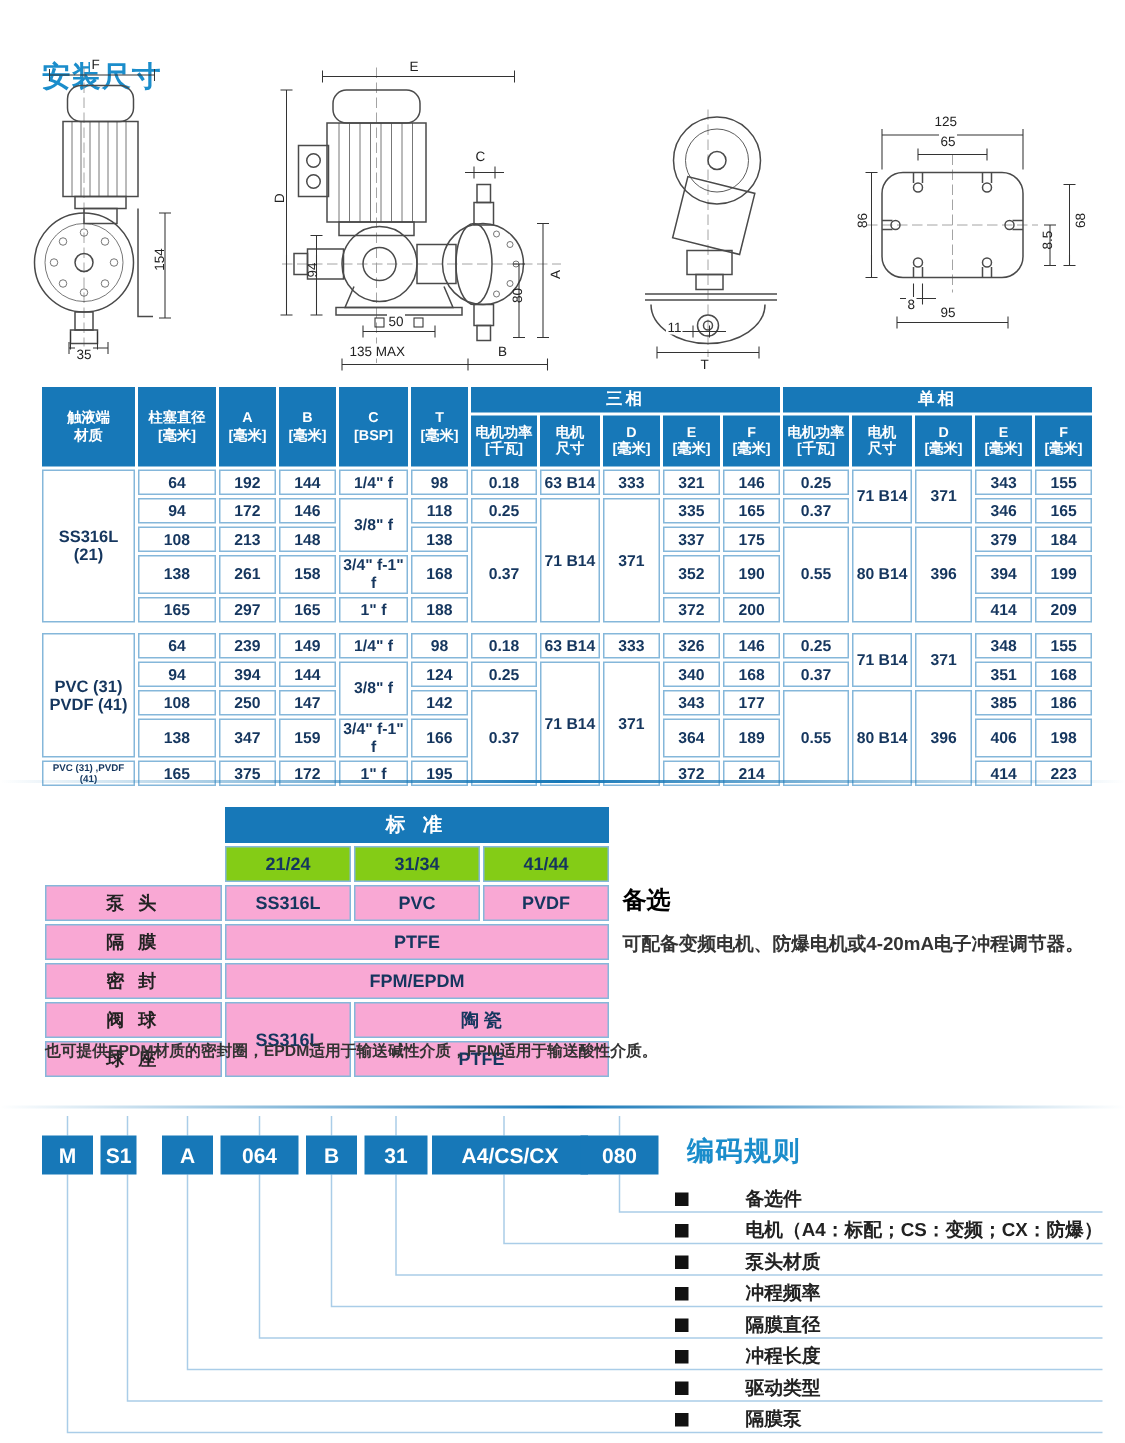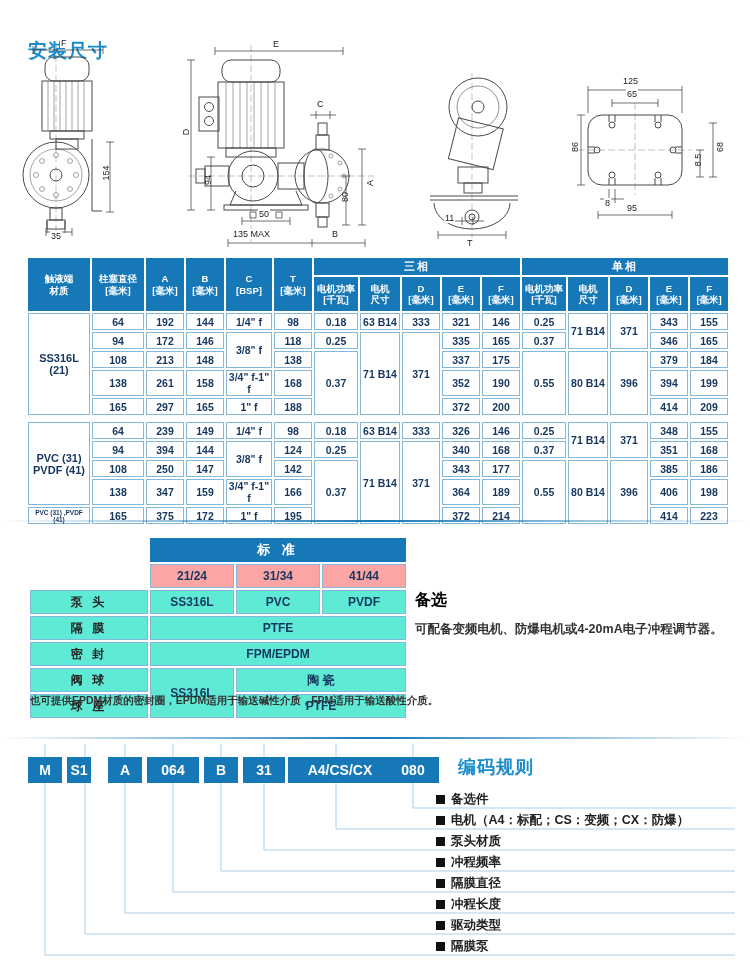--- a/index.html
+++ b/index.html
@@ -19,36 +19,36 @@
   .main-table tr.h2 th{height:34px;}
   .main-table td{background:#fff;border:1px solid #85b7da;color:#15365e;font-weight:bold;font-size:10.5px;
                  text-align:center;vertical-align:middle;height:15px;padding:0;white-space:pre-line;}
   .main-table td.mat{font-size:11px;}
   .main-table td.mat-sm{font-size:6.5px;}
   .main-table tr.sep td{border:none;background:transparent;height:3px;}
   
   .mat-table{position:absolute;left:28px;top:536px;width:380px;}
   .mat-table .blank{border:none;background:transparent;}
   .mat-table th.std{background:#1778b8;color:#fff;font-size:13px;font-weight:bold;height:22px;letter-spacing:4px;text-align:center;}
-  .mat-table td{background:#5eead4;border:1px solid #85b7da;text-align:center;vertical-align:middle;
+  .mat-table td{background:#f9a8d4;border:1px solid #85b7da;text-align:center;vertical-align:middle;
                 height:20px;font-size:12px;font-weight:bold;color:#15365e;}
-  .mat-table td.sub{background:#fca5a5;color:#15365e;}
+  .mat-table td.sub{background:#84cc16;color:#15365e;}
   .mat-table td.lbl{color:#222;letter-spacing:3px;}
   .mat-note{position:absolute;left:30px;top:694px;width:700px;font-size:10.5px;font-weight:bold;color:#333;}
   
   .opt-title{position:absolute;left:415px;top:590px;font-size:16px;font-weight:bold;color:#000000;}
   .opt-text{position:absolute;left:415px;top:618px;width:320px;font-size:12.5px;font-weight:bold;color:#333;line-height:1.9;}
   
   .divider{position:absolute;left:0;width:750px;height:2px;
            background:linear-gradient(90deg,rgba(23,120,184,0) 0%,#1778b8 50%,rgba(23,120,184,0) 100%);}
   
   .code-box{position:absolute;top:757px;height:26px;background:#1778b8;color:#fff;font-size:14px;font-weight:bold;
             display:flex;align-items:center;justify-content:center;}
   .code-title{position:absolute;left:458px;top:755px;font-size:18px;font-weight:bold;color:#1b8dcb;letter-spacing:1px;}
-  .legend-item{position:absolute;left:436px;display:flex;align-items:center;height:17px;}
+  .legend-item{position:absolute;left:450px;display:flex;align-items:center;height:17px;gap:32px;}
   .legend-item .sq{width:9px;height:9px;background:#111;margin-right:6px;flex:none;}
   .legend-item .lg-label{font-size:12.5px;font-weight:bold;color:#222;white-space:nowrap;}
   svg{display:block;}
 </style>
 </head>
 <body>
 
 <div class="page">
 
   <div class="title">安装尺寸</div>

